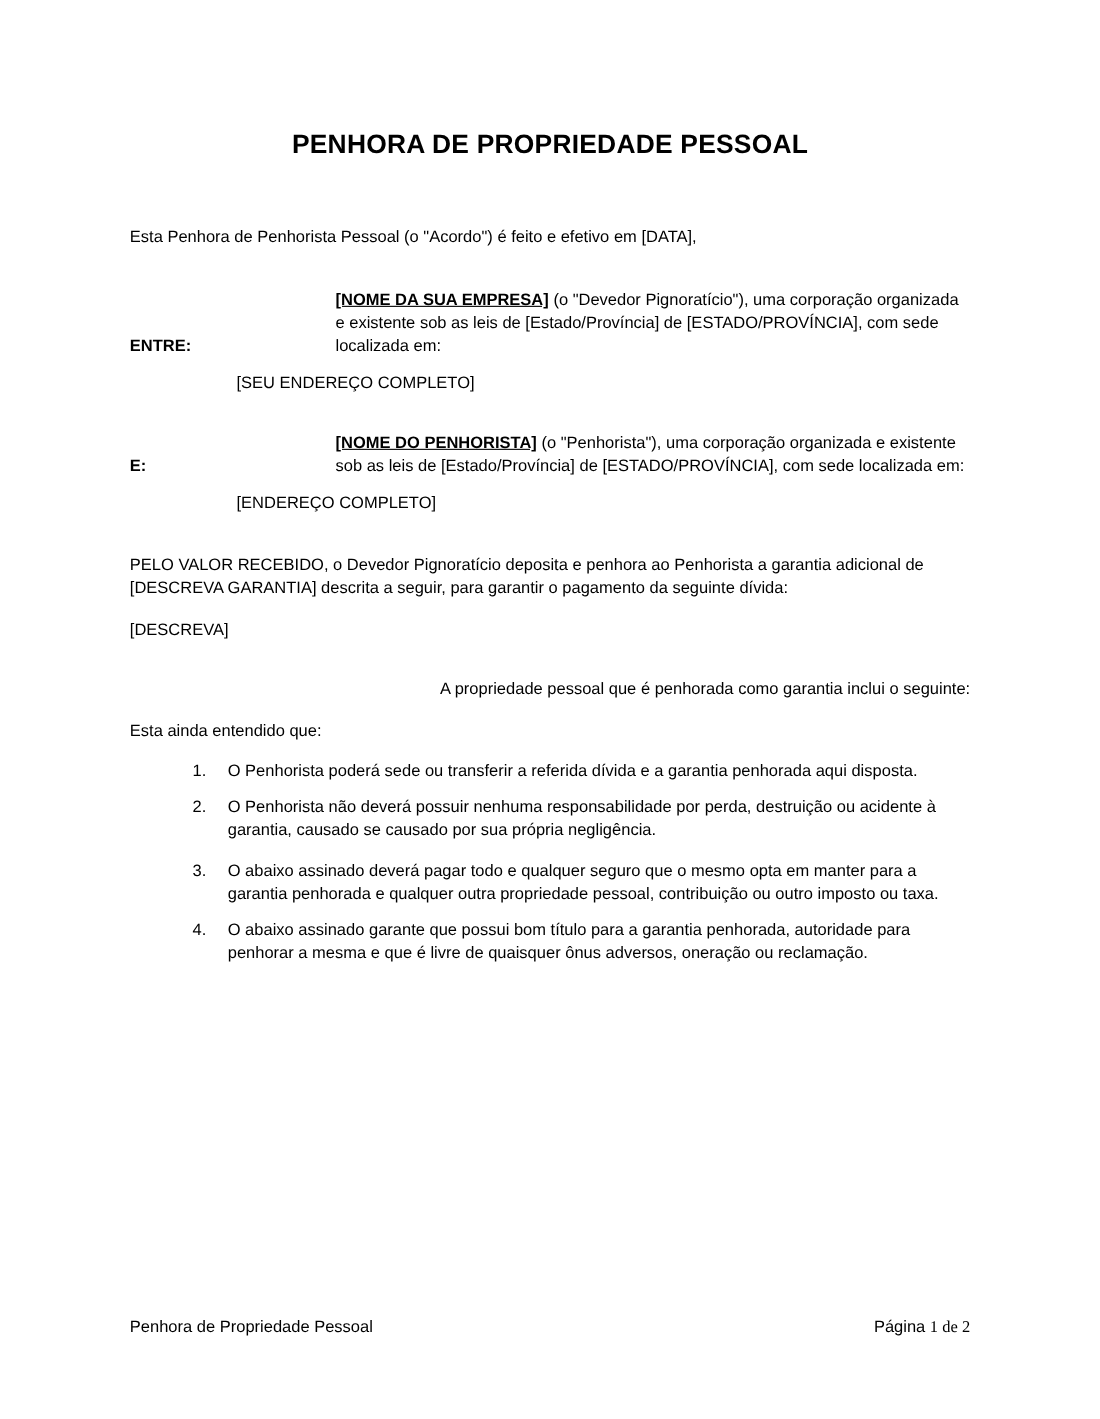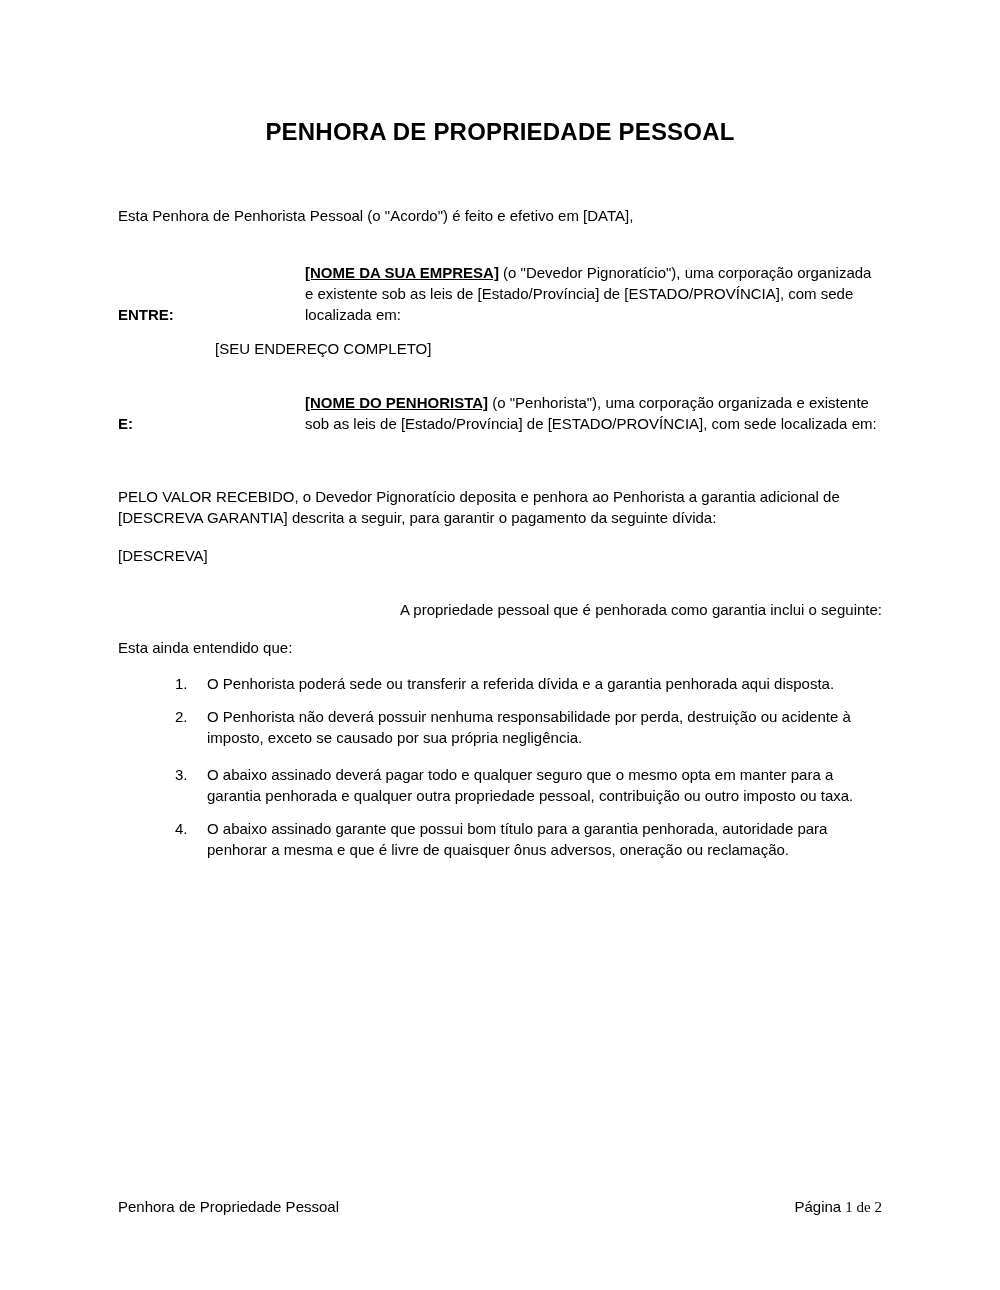--- a/index.html
+++ b/index.html
@@ -57,21 +57,21 @@
   }
   .party-name {
     font-weight: bold;
     text-decoration: underline;
   }
   .party-address {
     margin-top: 13px;
     margin-left: 97px;
   }
   .clause-value {
-    margin-top: 52px;
+    margin-top: 35px;
   }
   .describe {
     margin-top: 17px;
   }
   .clause-property {
     margin-top: 33px;
     text-align: right;
   }
   .clause-understood {
     margin-top: 17px;
@@ -126,37 +126,38 @@
       <div class="party-body"><span class="party-name">[NOME DA SUA EMPRESA]</span><span> (o "Devedor Pignoratício"), uma corporação organizada e existente sob as leis de [Estado/Província] de [ESTADO/PROVÍNCIA], com sede localizada em:</span></div>
     </div>
 
     <div class="party-address">[SEU ENDEREÇO COMPLETO]</div>
 
     <div class="party-row second">
       <div class="party-label">E:</div>
       <div class="party-body"><span class="party-name">[NOME DO PENHORISTA]</span><span> (o "Penhorista"), uma corporação organizada e existente sob as leis de [Estado/Província] de [ESTADO/PROVÍNCIA], com sede localizada em:</span></div>
     </div>
 
+    <div class="party-address">[ENDEREÇO COMPLETO]</div>
 
     <p class="clause-value" style="margin-bottom: 0px;">PELO VALOR RECEBIDO, o Devedor Pignoratício deposita e penhora ao Penhorista a garantia adicional de [DESCREVA GARANTIA] descrita a seguir, para garantir o pagamento da seguinte dívida:</p>
 
     <p class="describe" style="margin-bottom: 0px;">[DESCREVA]</p>
 
     <p class="clause-property" style="margin-bottom: 0px;">A propriedade pessoal que é penhorada como garantia inclui o seguinte:</p>
 
     <p class="clause-understood" style="margin-bottom: 0px;">Esta ainda entendido que:</p>
 
     <div class="num-list">
       <div class="num-item">
         <div class="num-marker">1.</div>
         <div class="num-text">O Penhorista poderá sede ou transferir a referida dívida e a garantia penhorada aqui disposta.</div>
       </div>
       <div class="num-item">
         <div class="num-marker">2.</div>
-        <div class="num-text">O Penhorista não deverá possuir nenhuma responsabilidade por perda, destruição ou acidente à imposto, exceto se causado por sua própria negligência.</div>
+        <div class="num-text">O Penhorista não deverá possuir nenhuma responsabilidade por perda, destruição ou acidente à garantia, causado se causado por sua própria negligência.</div>
       </div>
       <div class="num-item gap-lg">
         <div class="num-marker">3.</div>
         <div class="num-text">O abaixo assinado deverá pagar todo e qualquer seguro que o mesmo opta em manter para a garantia penhorada e qualquer outra propriedade pessoal, contribuição ou outro imposto ou taxa.</div>
       </div>
       <div class="num-item">
         <div class="num-marker">4.</div>
         <div class="num-text">O abaixo assinado garante que possui bom título para a garantia penhorada, autoridade para penhorar a mesma e que é livre de quaisquer ônus adversos, oneração ou reclamação.</div>
       </div>
     </div>

